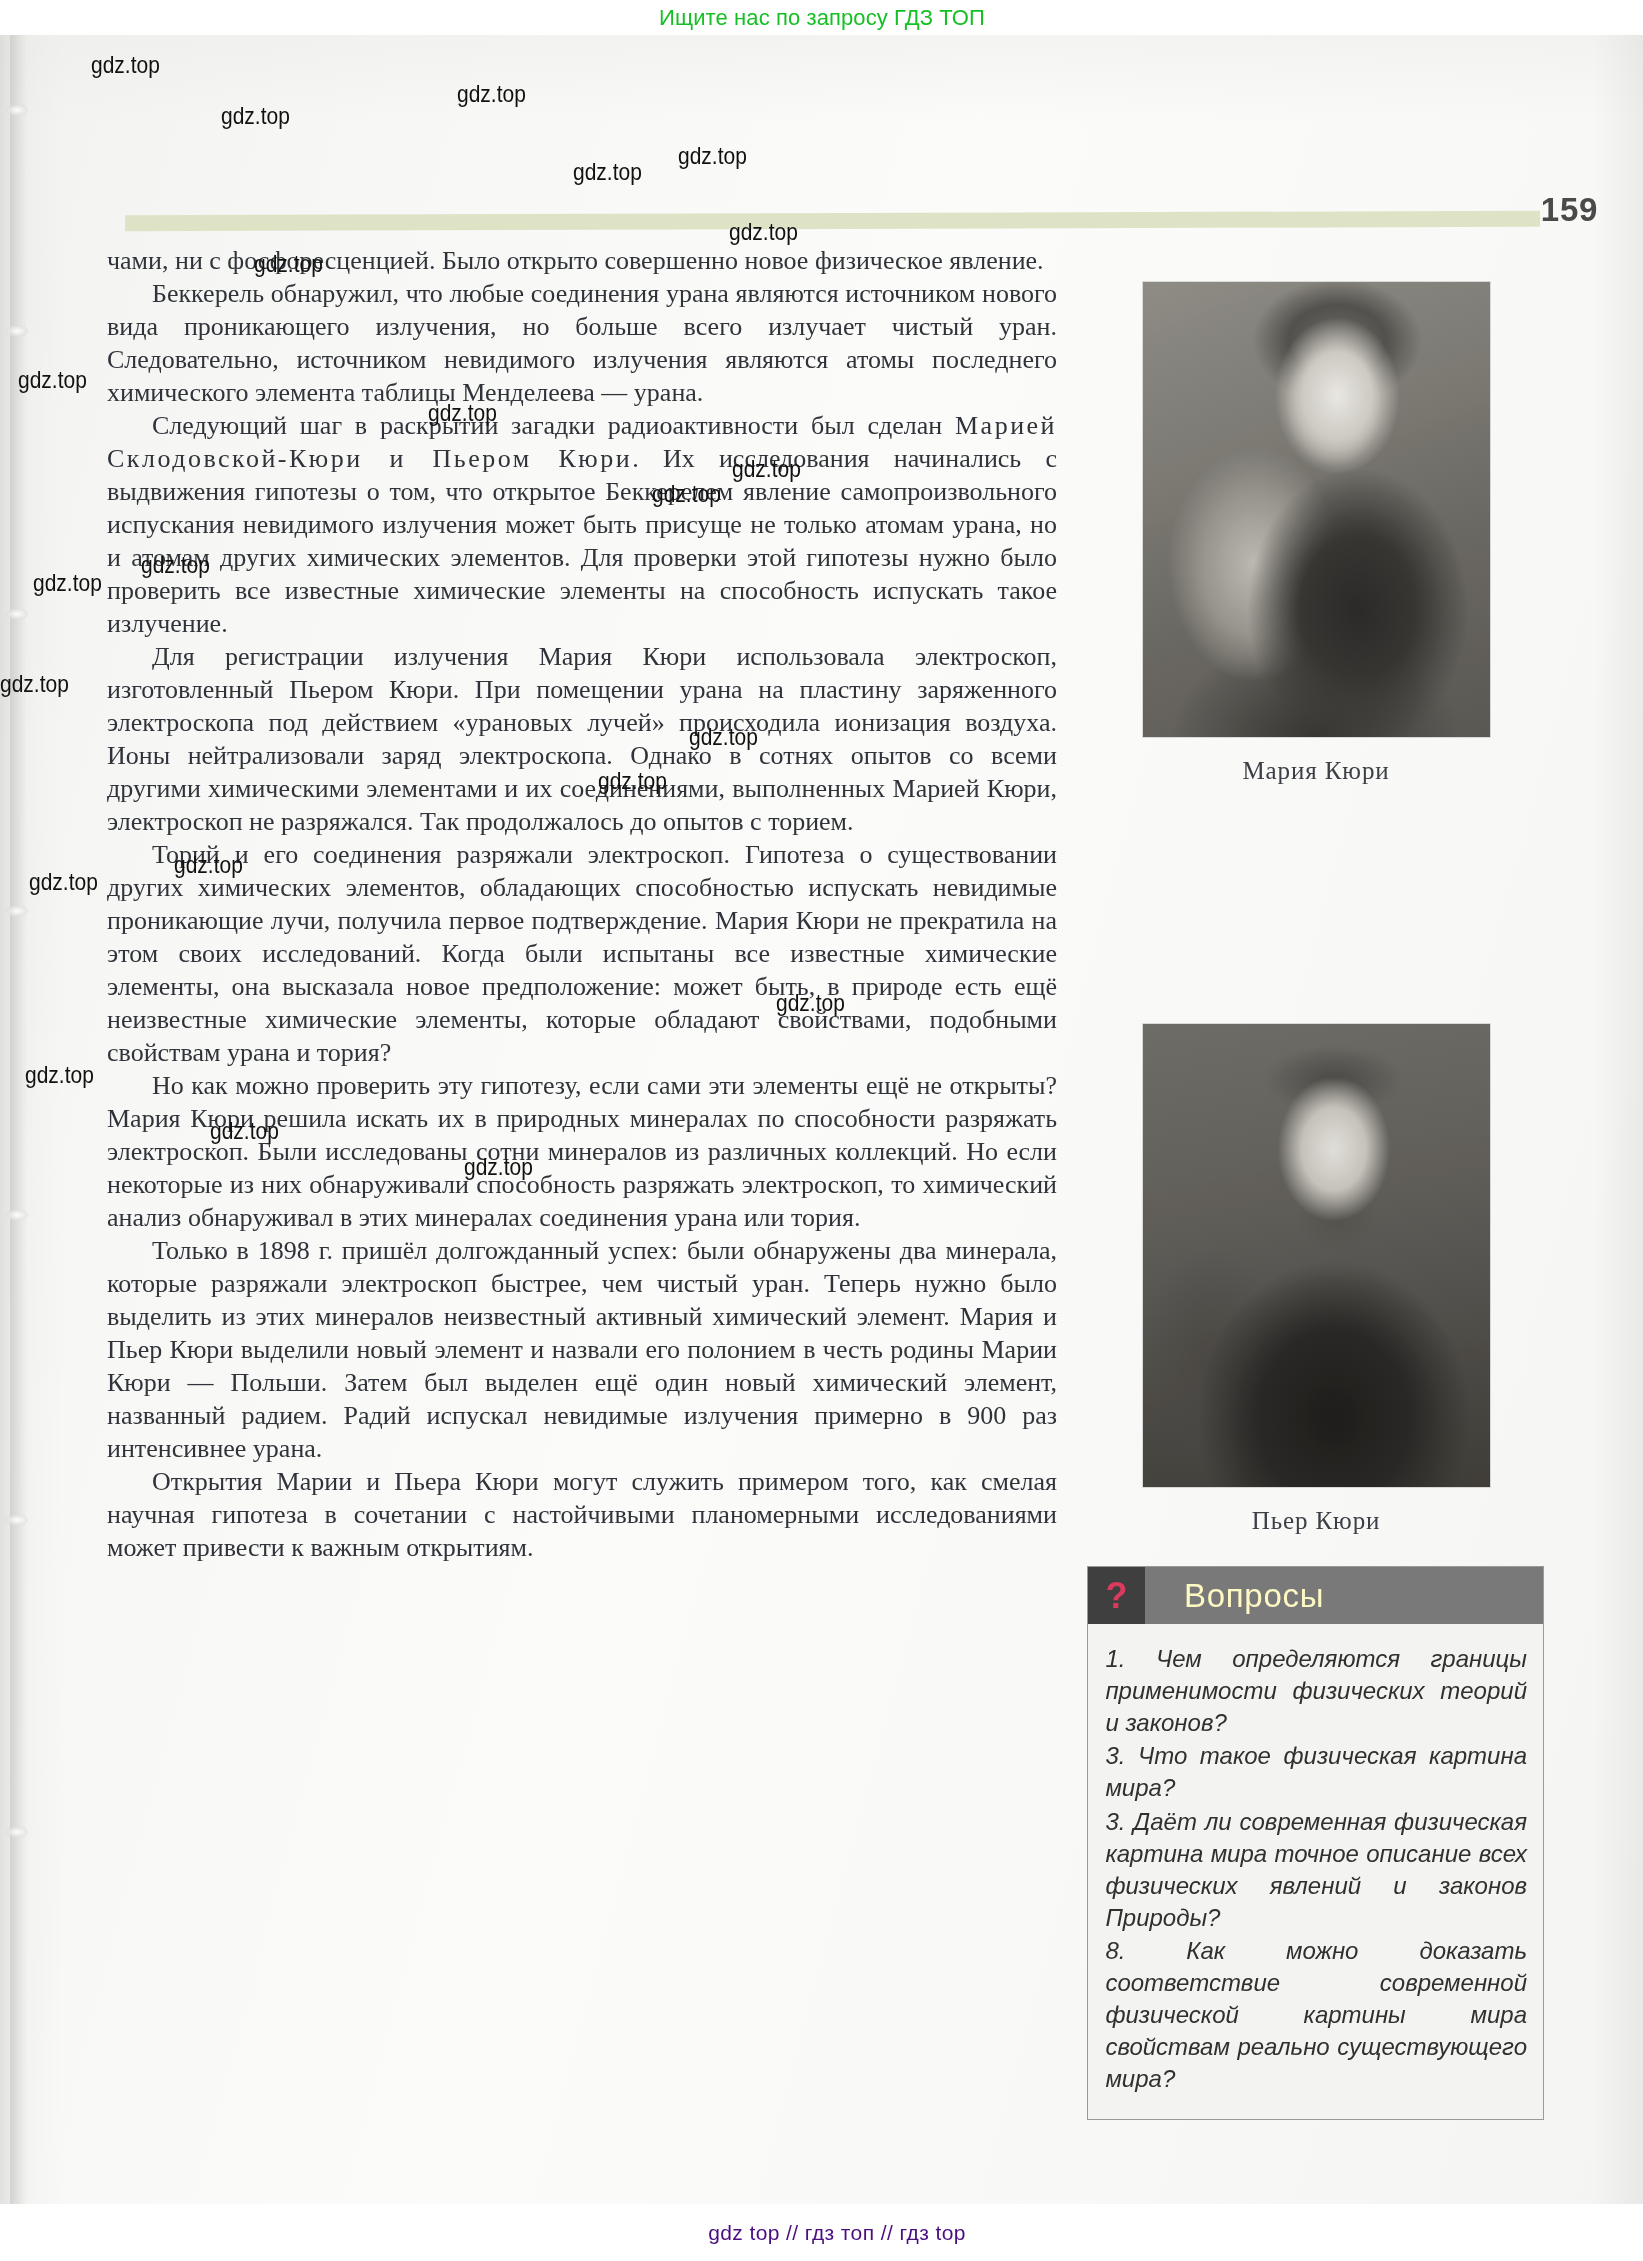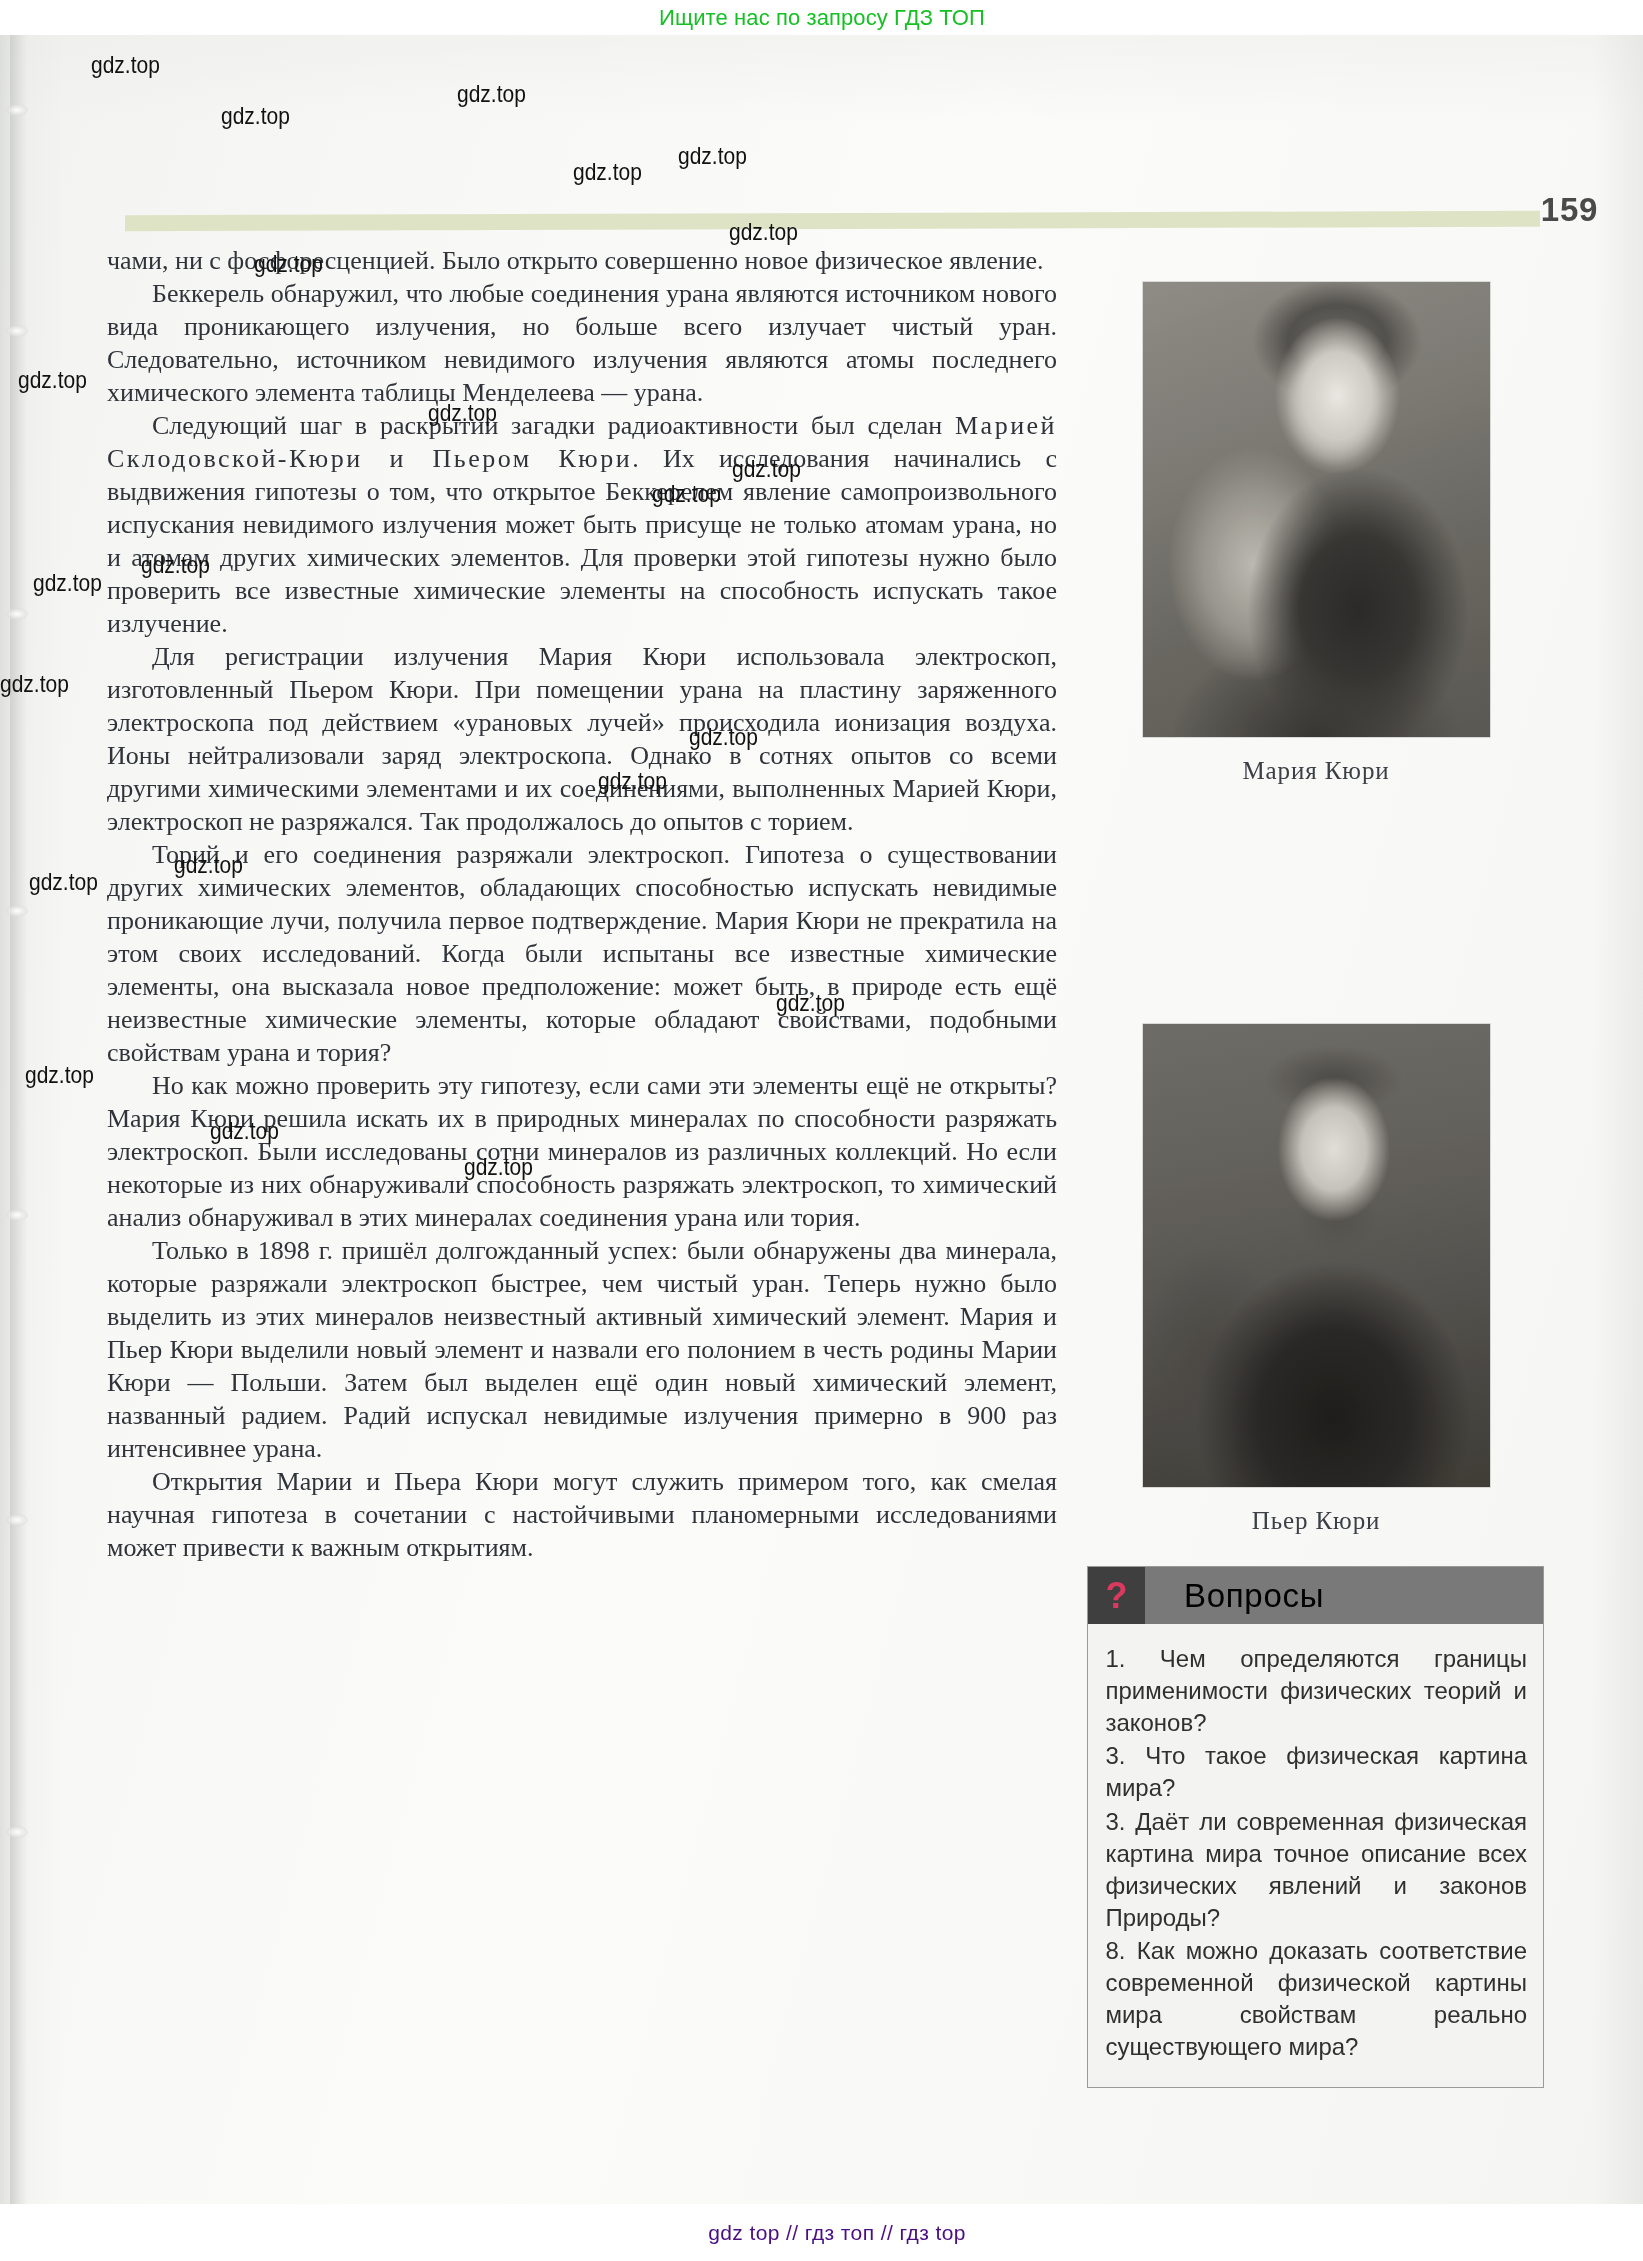--- a/index.html
+++ b/index.html
@@ -128,29 +128,29 @@
   #questions-qmark{
     width:57px;display:flex;align-items:center;justify-content:center;
     background:#3f3f3f;
     color:#d93a5e;
     font-family:"Liberation Sans", sans-serif;
     font-size:36px;font-weight:700;line-height:1;
   }
   #questions-title{
     flex:1;display:flex;align-items:center;
     padding-left:39px;
-    color:#000000;
+    color:#fef9c3;
     font-family:"Liberation Sans", sans-serif;
     font-size:33px;font-weight:400;letter-spacing:0.7px;
   }
   #questions-list{
     padding:19px 16px 22px 17.4px;
     font-family:"Liberation Sans", sans-serif;
     font-size:24px;line-height:32px;
-    color:#303030;text-align:justify;
+    color:#303030;text-align:justify;font-style:italic;
   }
   #questions-list .q{margin:0 0 1.4px 0;}
 
   
   #footer-bar{
     position:absolute;left:0;top:2204px;width:1644px;height:57px;
     background:#ffffff;display:flex;align-items:center;justify-content:center;
   }
   #footer-bar .footer-text{
     font-family:"Liberation Sans", sans-serif;

